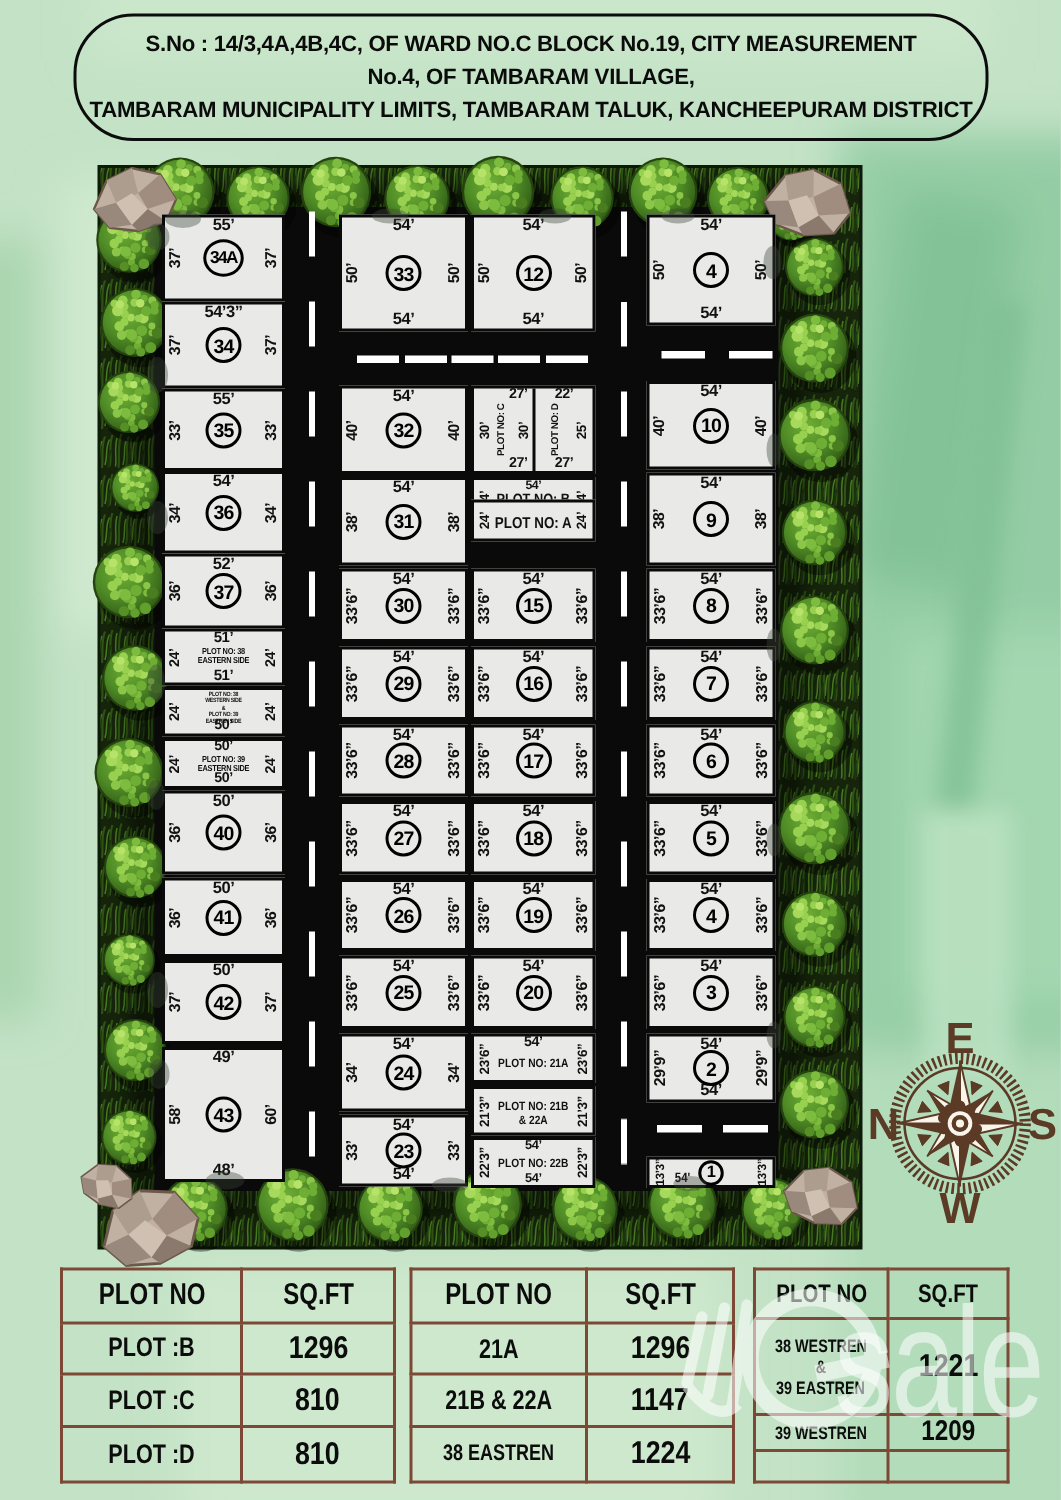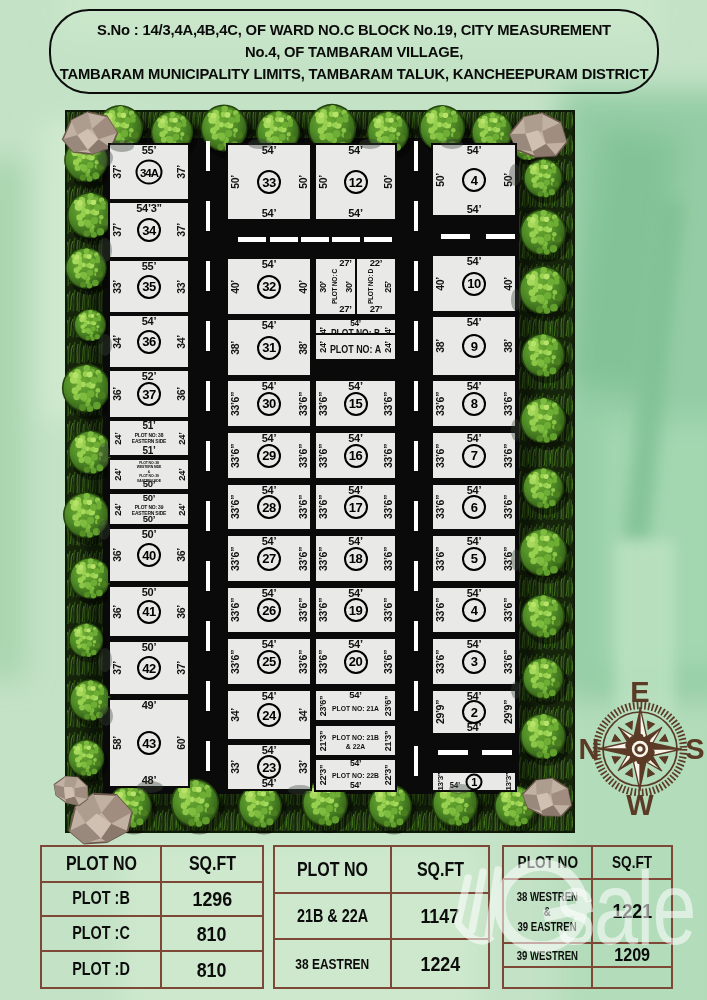--- a/index.html
+++ b/index.html
@@ -860,20 +860,24 @@
 </tbody>
   </table>
 
 <table style="left:273px;top:845px;width:217px;height:144px">
 <tbody>
       <tr style="height:29px">
         <td style="width:115px"><span style="display:inline-block;transform:scaleX(0.8);font-size:20px;white-space:nowrap">PLOT NO</span></td>
         <td><span style="display:inline-block;transform:scaleX(0.8);font-size:20px;white-space:nowrap">SQ.FT</span></td>
       </tr>
 <tr style="height:28px">
+        <td><span style="display:inline-block;transform:scaleX(0.8);font-size:18px;white-space:nowrap">21A</span></td>
+        <td><span style="display:inline-block;transform:scaleX(0.85);font-size:21px;white-space:nowrap">1296</span></td>
+      </tr>
+<tr style="height:28px">
         <td><span style="display:inline-block;transform:scaleX(0.8);font-size:18px;white-space:nowrap">21B &amp; 22A</span></td>
         <td><span style="display:inline-block;transform:scaleX(0.85);font-size:21px;white-space:nowrap">1147</span></td>
       </tr>
 <tr style="height:30px">
         <td><span style="display:inline-block;transform:scaleX(0.8);font-size:15px;white-space:nowrap">38 EASTREN</span></td>
         <td><span style="display:inline-block;transform:scaleX(0.85);font-size:21px;white-space:nowrap">1224</span></td>
       </tr>
 </tbody>
   </table>
 

